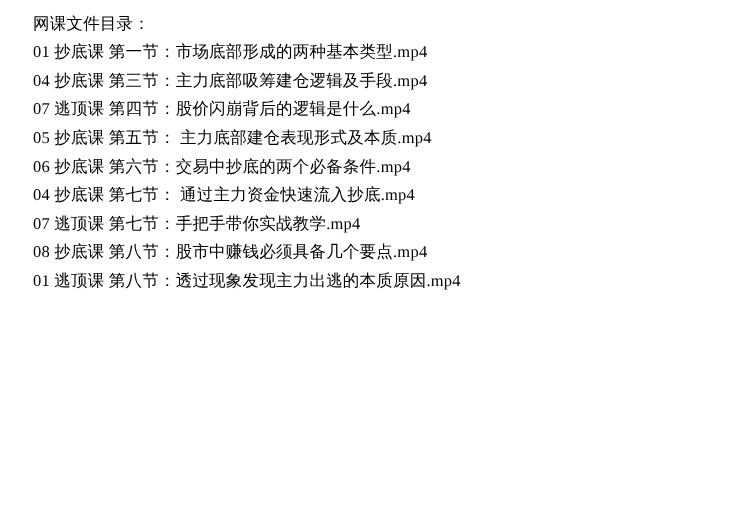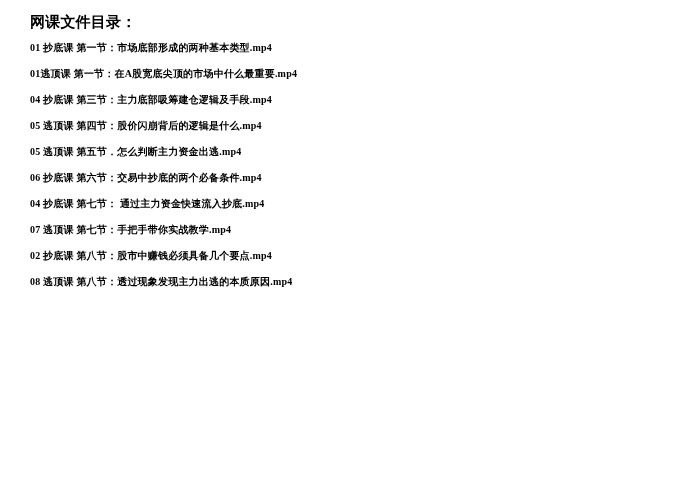--- a/index.html
+++ b/index.html
@@ -13,50 +13,48 @@
     font-family: "Liberation Serif", "DejaVu Serif", serif;
     color: #000000;
     overflow: hidden;
   }
   .page {
     box-sizing: border-box;
     width: 680px;
     height: 478px;
     padding: 9px 0 0 30px;
     background: #ffffff;
-    font-weight: bold;
   }
   .doc-title {
     font-size: 15px;
     line-height: 26px;
     white-space: nowrap;
     letter-spacing: 0.2px;
   }
   .file-list {
     list-style: none;
     margin: 0;
     padding: 0;
   }
   .file-item {
-    font-size: 10px;
+    font-size: 15px;
     line-height: 26px;
     white-space: nowrap;
     letter-spacing: 0.2px;
   }
 </style>
 </head>
 <body>
 
 <div class="page">
   <div class="doc-title">网课文件目录：</div>
   <ul class="file-list">
     <li class="file-item">01 抄底课 第一节：市场底部形成的两种基本类型.mp4</li>
-    <li class="file-item">01逃顶课 第一节：在A股宽底尖顶的市场中什么最重要.mp4</li>
     <li class="file-item">04 抄底课 第三节：主力底部吸筹建仓逻辑及手段.mp4</li>
-    <li class="file-item">05 逃顶课 第四节：股价闪崩背后的逻辑是什么.mp4</li>
-    <li class="file-item">05 逃顶课 第五节．怎么判断主力资金出逃.mp4</li>
+    <li class="file-item">07 逃顶课 第四节：股价闪崩背后的逻辑是什么.mp4</li>
+    <li class="file-item">05 抄底课 第五节： 主力底部建仓表现形式及本质.mp4</li>
     <li class="file-item">06 抄底课 第六节：交易中抄底的两个必备条件.mp4</li>
     <li class="file-item">04 抄底课 第七节： 通过主力资金快速流入抄底.mp4</li>
     <li class="file-item">07 逃顶课 第七节：手把手带你实战教学.mp4</li>
-    <li class="file-item">02 抄底课 第八节：股市中赚钱必须具备几个要点.mp4</li>
-    <li class="file-item">08 逃顶课 第八节：透过现象发现主力出逃的本质原因.mp4</li>
+    <li class="file-item">08 抄底课 第八节：股市中赚钱必须具备几个要点.mp4</li>
+    <li class="file-item">01 逃顶课 第八节：透过现象发现主力出逃的本质原因.mp4</li>
   </ul>
 </div>
 
 </body></html>

